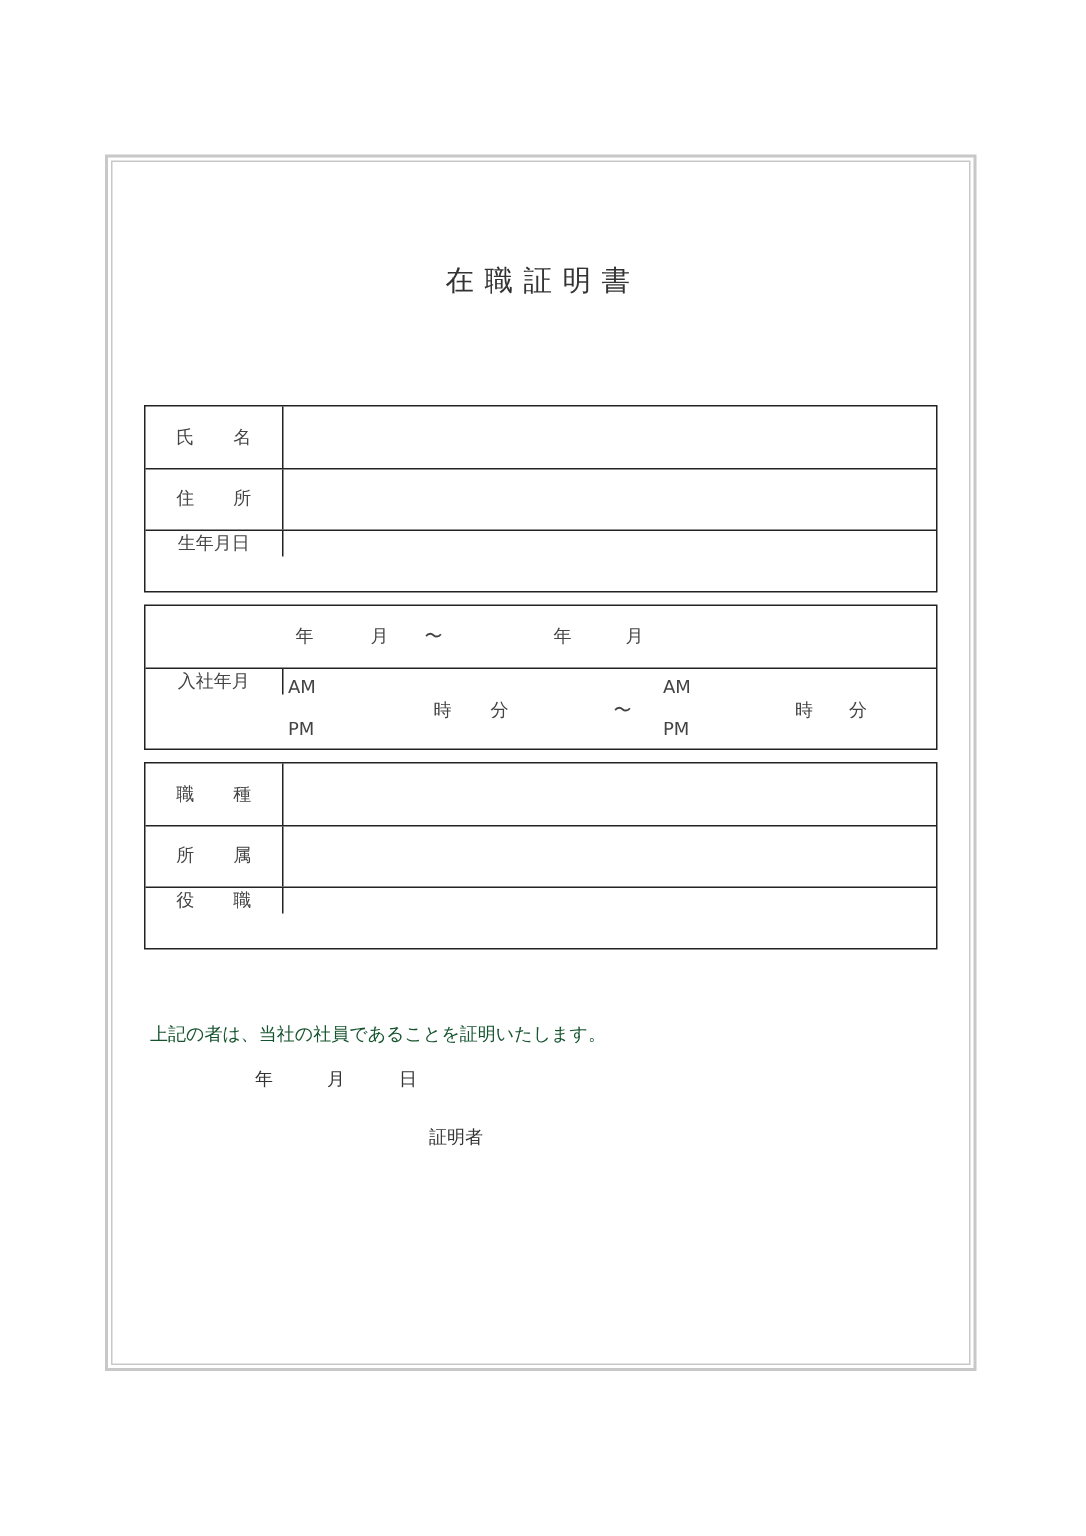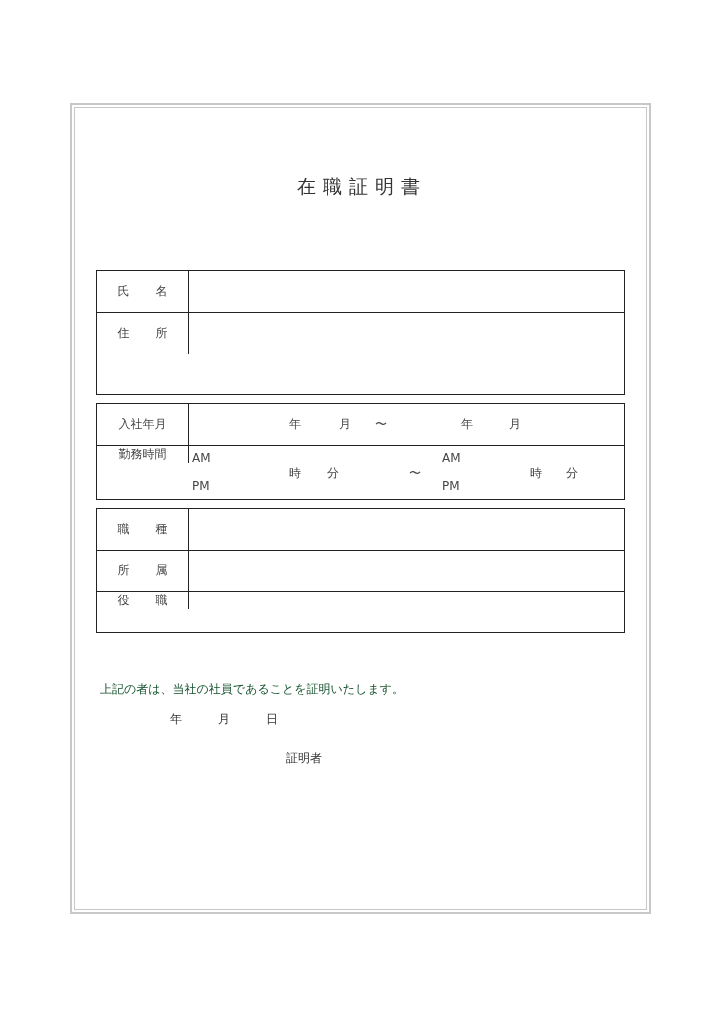--- a/index.html
+++ b/index.html
@@ -36,35 +36,40 @@
     <div class="val"></div>
   </div>
   <div class="row" style="height:41.5px;">
     <div class="lbl">
       <span>住</span>
       <span style="width:26px"></span>
       <span>所</span>
     </div>
     <div class="val"></div>
   </div>
+  <div class="row" style="flex:1;">
+    <div class="lbl">
+      <span>生年月日</span>
+    </div>
+    <div class="val"></div>
+  </div>
 </div>
 
 <div class="tbl" style="top:403px; height:97px;">
   <div class="row" style="height:41.5px;">
-    <div class="lbl">入社年月</div>
     <div class="val">
       <span class="abs" style="left:100px; top:12px;">年</span>
       <span class="abs" style="left:150px; top:12px;">月</span>
       <span class="abs" style="left:186px; top:12px;">〜</span>
       <span class="abs" style="left:272px; top:12px;">年</span>
       <span class="abs" style="left:320px; top:12px;">月</span>
     </div>
   </div>
   <div class="row" style="flex:1;">
-    <div class="lbl">勤務時間</div>
+    <div class="lbl">入社年月</div>
     <div class="val">
       <span class="abs" style="left:3px; top:5px;">AM</span>
       <span class="abs" style="left:3px; top:33px;">PM</span>
       <span class="abs" style="left:100px; top:19px;">時</span>
       <span class="abs" style="left:138px; top:19px;">分</span>
       <span class="abs" style="left:220px; top:19px;">〜</span>
       <span class="abs" style="left:253px; top:5px;">AM</span>
       <span class="abs" style="left:253px; top:33px;">PM</span>
       <span class="abs" style="left:341px; top:19px;">時</span>
       <span class="abs" style="left:377px; top:19px;">分</span>

